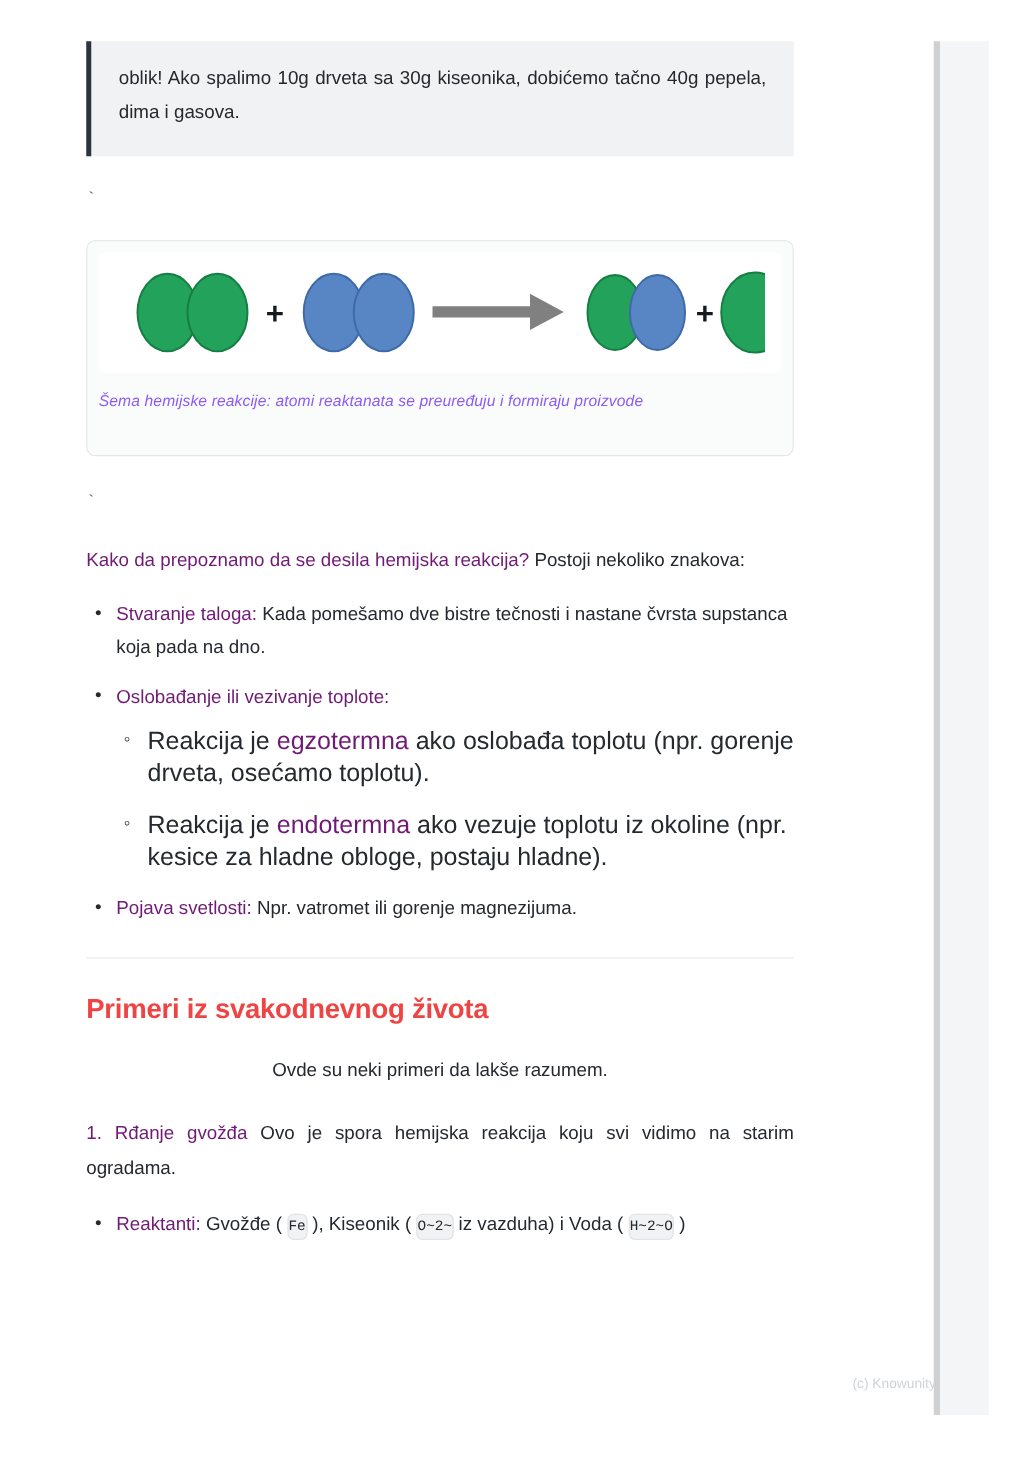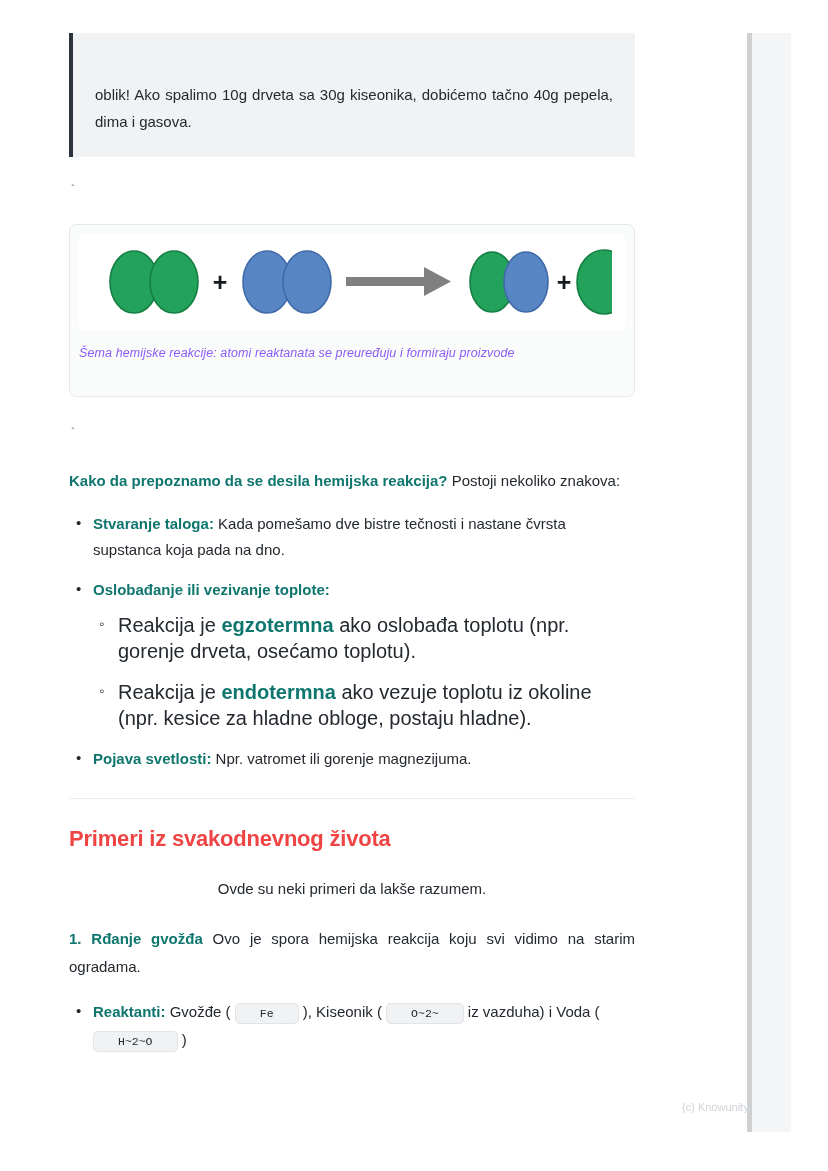--- a/index.html
+++ b/index.html
@@ -34,21 +34,20 @@
     border-left: 4px solid #2c3440;
     padding: 16px 22px 22px 22px;
     margin-top: 33px;
     width: 566px;
   }
   .blockquote p {
     font-size: 15px;
     line-height: 27px;
     text-align: justify;
     color: #24292f;
-    margin-top: 32px;
   }
 
   
   .tick-line {
     font-family: "Liberation Mono", monospace;
     font-size: 13px;
     color: #57606a;
     height: 26px;
     line-height: 26px;
   }
@@ -86,21 +85,21 @@
 
   
   .para {
     font-size: 15px;
     line-height: 28px;
     text-align: justify;
     color: #24292f;
   }
   .para.lead { margin-top: 20px; }
   .para.plain { text-align: center; }
-  strong { font-weight: bold; color: #0f766e; }
+  strong { font-weight: normal; color: #701a75; }
 
   
   ul.bullets {
     list-style: none;
     margin-top: 16px;
   }
   ul.bullets > li {
     position: relative;
     padding-left: 24px;
     margin-bottom: 14px;
@@ -152,21 +151,21 @@
     letter-spacing: -.2px;
   }
 
   
   code.chip {
     font-family: "Liberation Mono", monospace;
     font-size: 11.5px;
     background: #f1f2f4;
     border: 1px solid #e2e4e7;
     border-radius: 5px;
-    padding: 3px 24px;
+    padding: 3px 0;
     color: #24292f;
     white-space: nowrap;
   }
 
   
   #footer {
     position: absolute;
     left: 682px;
     top: 1101px;
     font-size: 11px;

